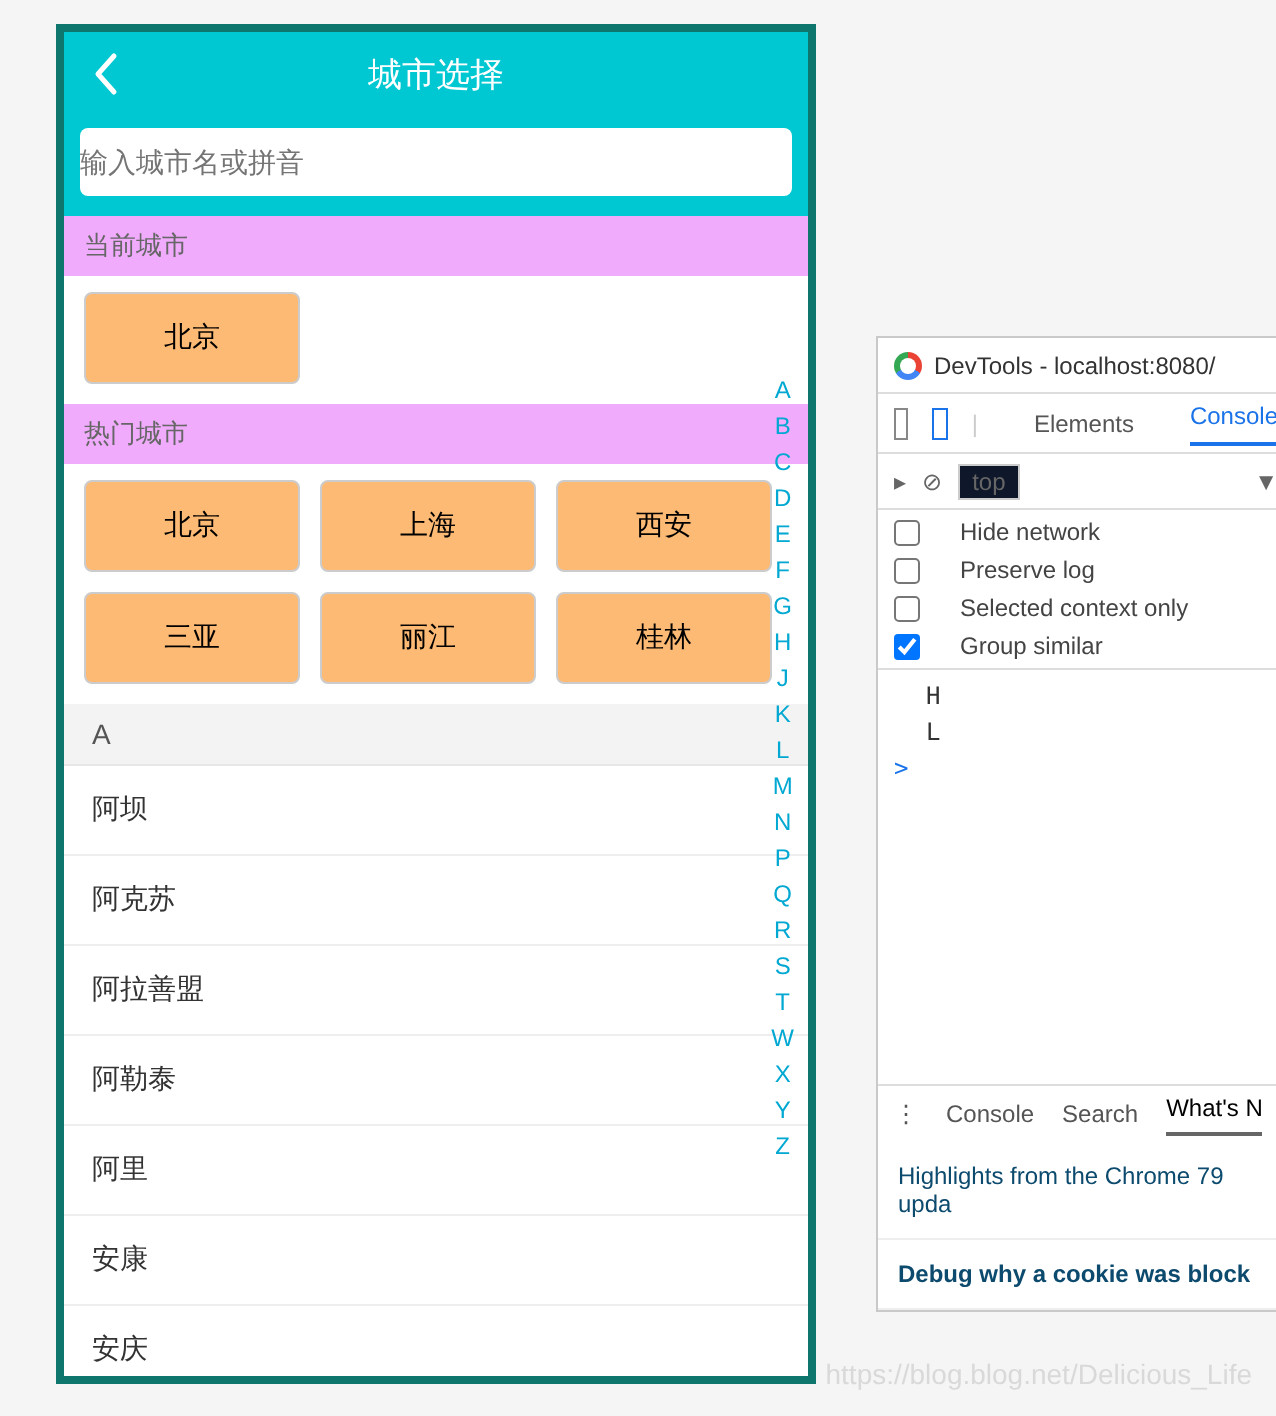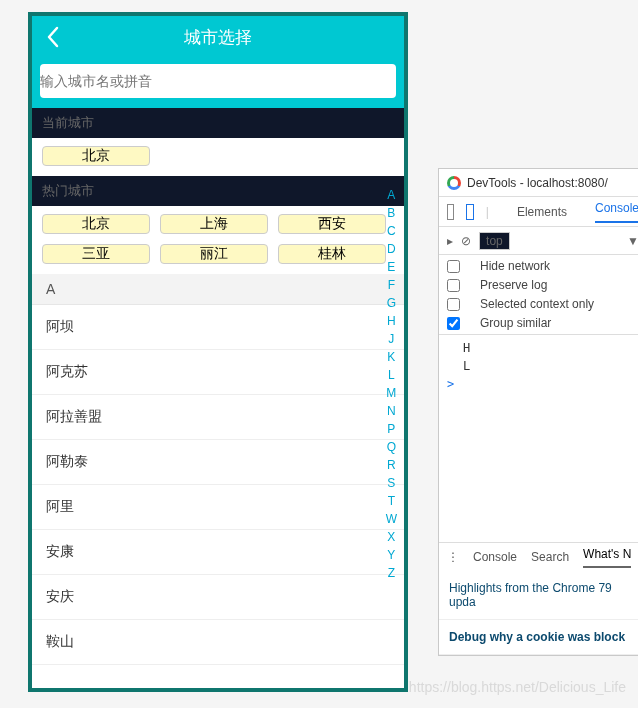--- a/index.html
+++ b/index.html
@@ -6,23 +6,23 @@
     body { font-family: "Microsoft YaHei", Arial, sans-serif; background: #f5f5f5; width: 638px; height: 708px; position: relative; overflow: hidden; }
     
     .phone { position: absolute; left: 28px; top: 12px; width: 380px; height: 680px; background: #fff; border: 4px solid #0f766e; display: flex; flex-direction: column; }
     .header { background: #00c8d2; height: 42px; display: flex; align-items: center; justify-content: center; position: relative; color: #fff; font-size: 17px; flex-shrink: 0; }
     .back { position: absolute; left: 14px; top: 10px; width: 14px; height: 22px; cursor: pointer; }
     .back svg { width: 14px; height: 22px; }
     .search-wrap { background: #00c8d2; padding: 6px 8px 10px; flex-shrink: 0; }
     .search { width: 100%; height: 34px; border: none; border-radius: 4px; text-align: left; font-size: 14px; color: #888; outline: none; }
     
     .scroll { flex: 1; overflow-y: auto; position: relative; }
-    .section-label { background: #0f172a; color: #666; font-size: 13px; padding: 6px 10px; }
+    .section-label { background: #f0abfc; color: #666; font-size: 13px; padding: 6px 10px; }
     .pill-row { display: flex; flex-wrap: wrap; gap: 10px; padding: 8px 10px 10px; }
-    .pill { min-width: 108px; height: 20px; border: 1px solid #ccc; border-radius: 4px; background: #fef9c3; display: flex; align-items: center; justify-content: center; font-size: 14px; cursor: pointer; }
+    .pill { min-width: 108px; height: 46px; border: 1px solid #ccc; border-radius: 4px; background: #fdba74; display: flex; align-items: center; justify-content: center; font-size: 14px; cursor: pointer; }
     .pill-single { min-width: 108px; }
     .letter-head { background: #f3f3f3; color: #555; font-size: 14px; padding: 7px 14px; border-bottom: 1px solid #e6e6e6; }
     .city-item { padding: 13px 14px; border-bottom: 1px solid #eee; font-size: 14px; color: #333; cursor: pointer; }
     
     .alpha-index { position: absolute; right: 4px; top: 170px; display: flex; flex-direction: column; font-size: 12px; color: #00a8d2; line-height: 18px; align-items: center; z-index: 5; }
     .alpha-index span { cursor: pointer; padding: 0 3px; }
     
     .devtools { position: absolute; left: 438px; top: 168px; width: 210px; height: 488px; background: #fff; border: 1px solid #c9c9c9; display: flex; flex-direction: column; font-size: 12px; color: #333; font-family: Arial, sans-serif; overflow: hidden; }
     .dt-title { height: 28px; border-bottom: 1px solid #ddd; display: flex; align-items: center; padding: 0 8px; gap: 6px; }
     .chrome-ico { width: 14px; height: 14px; border-radius: 50%; background: conic-gradient(#ea4335 0 120deg,#4285f4 120deg 240deg,#34a853 240deg 360deg); position: relative; }
@@ -162,13 +162,13 @@
       <span>⋮</span>
       <span class="btab">Console</span>
       <span class="btab">Search</span>
       <span class="btab active">What's N</span>
     </div>
     <div class="dt-msg">Highlights from the Chrome 79 upda</div>
     <div class="dt-msg bold">Debug why a cookie was block</div>
   </div>
 </div>
 
-<div class="watermark">https://blog.https.net/Delicious_Life</div>
+<div class="watermark">https://blog.blog.net/Delicious_Life</div>
 
 </body></html>

